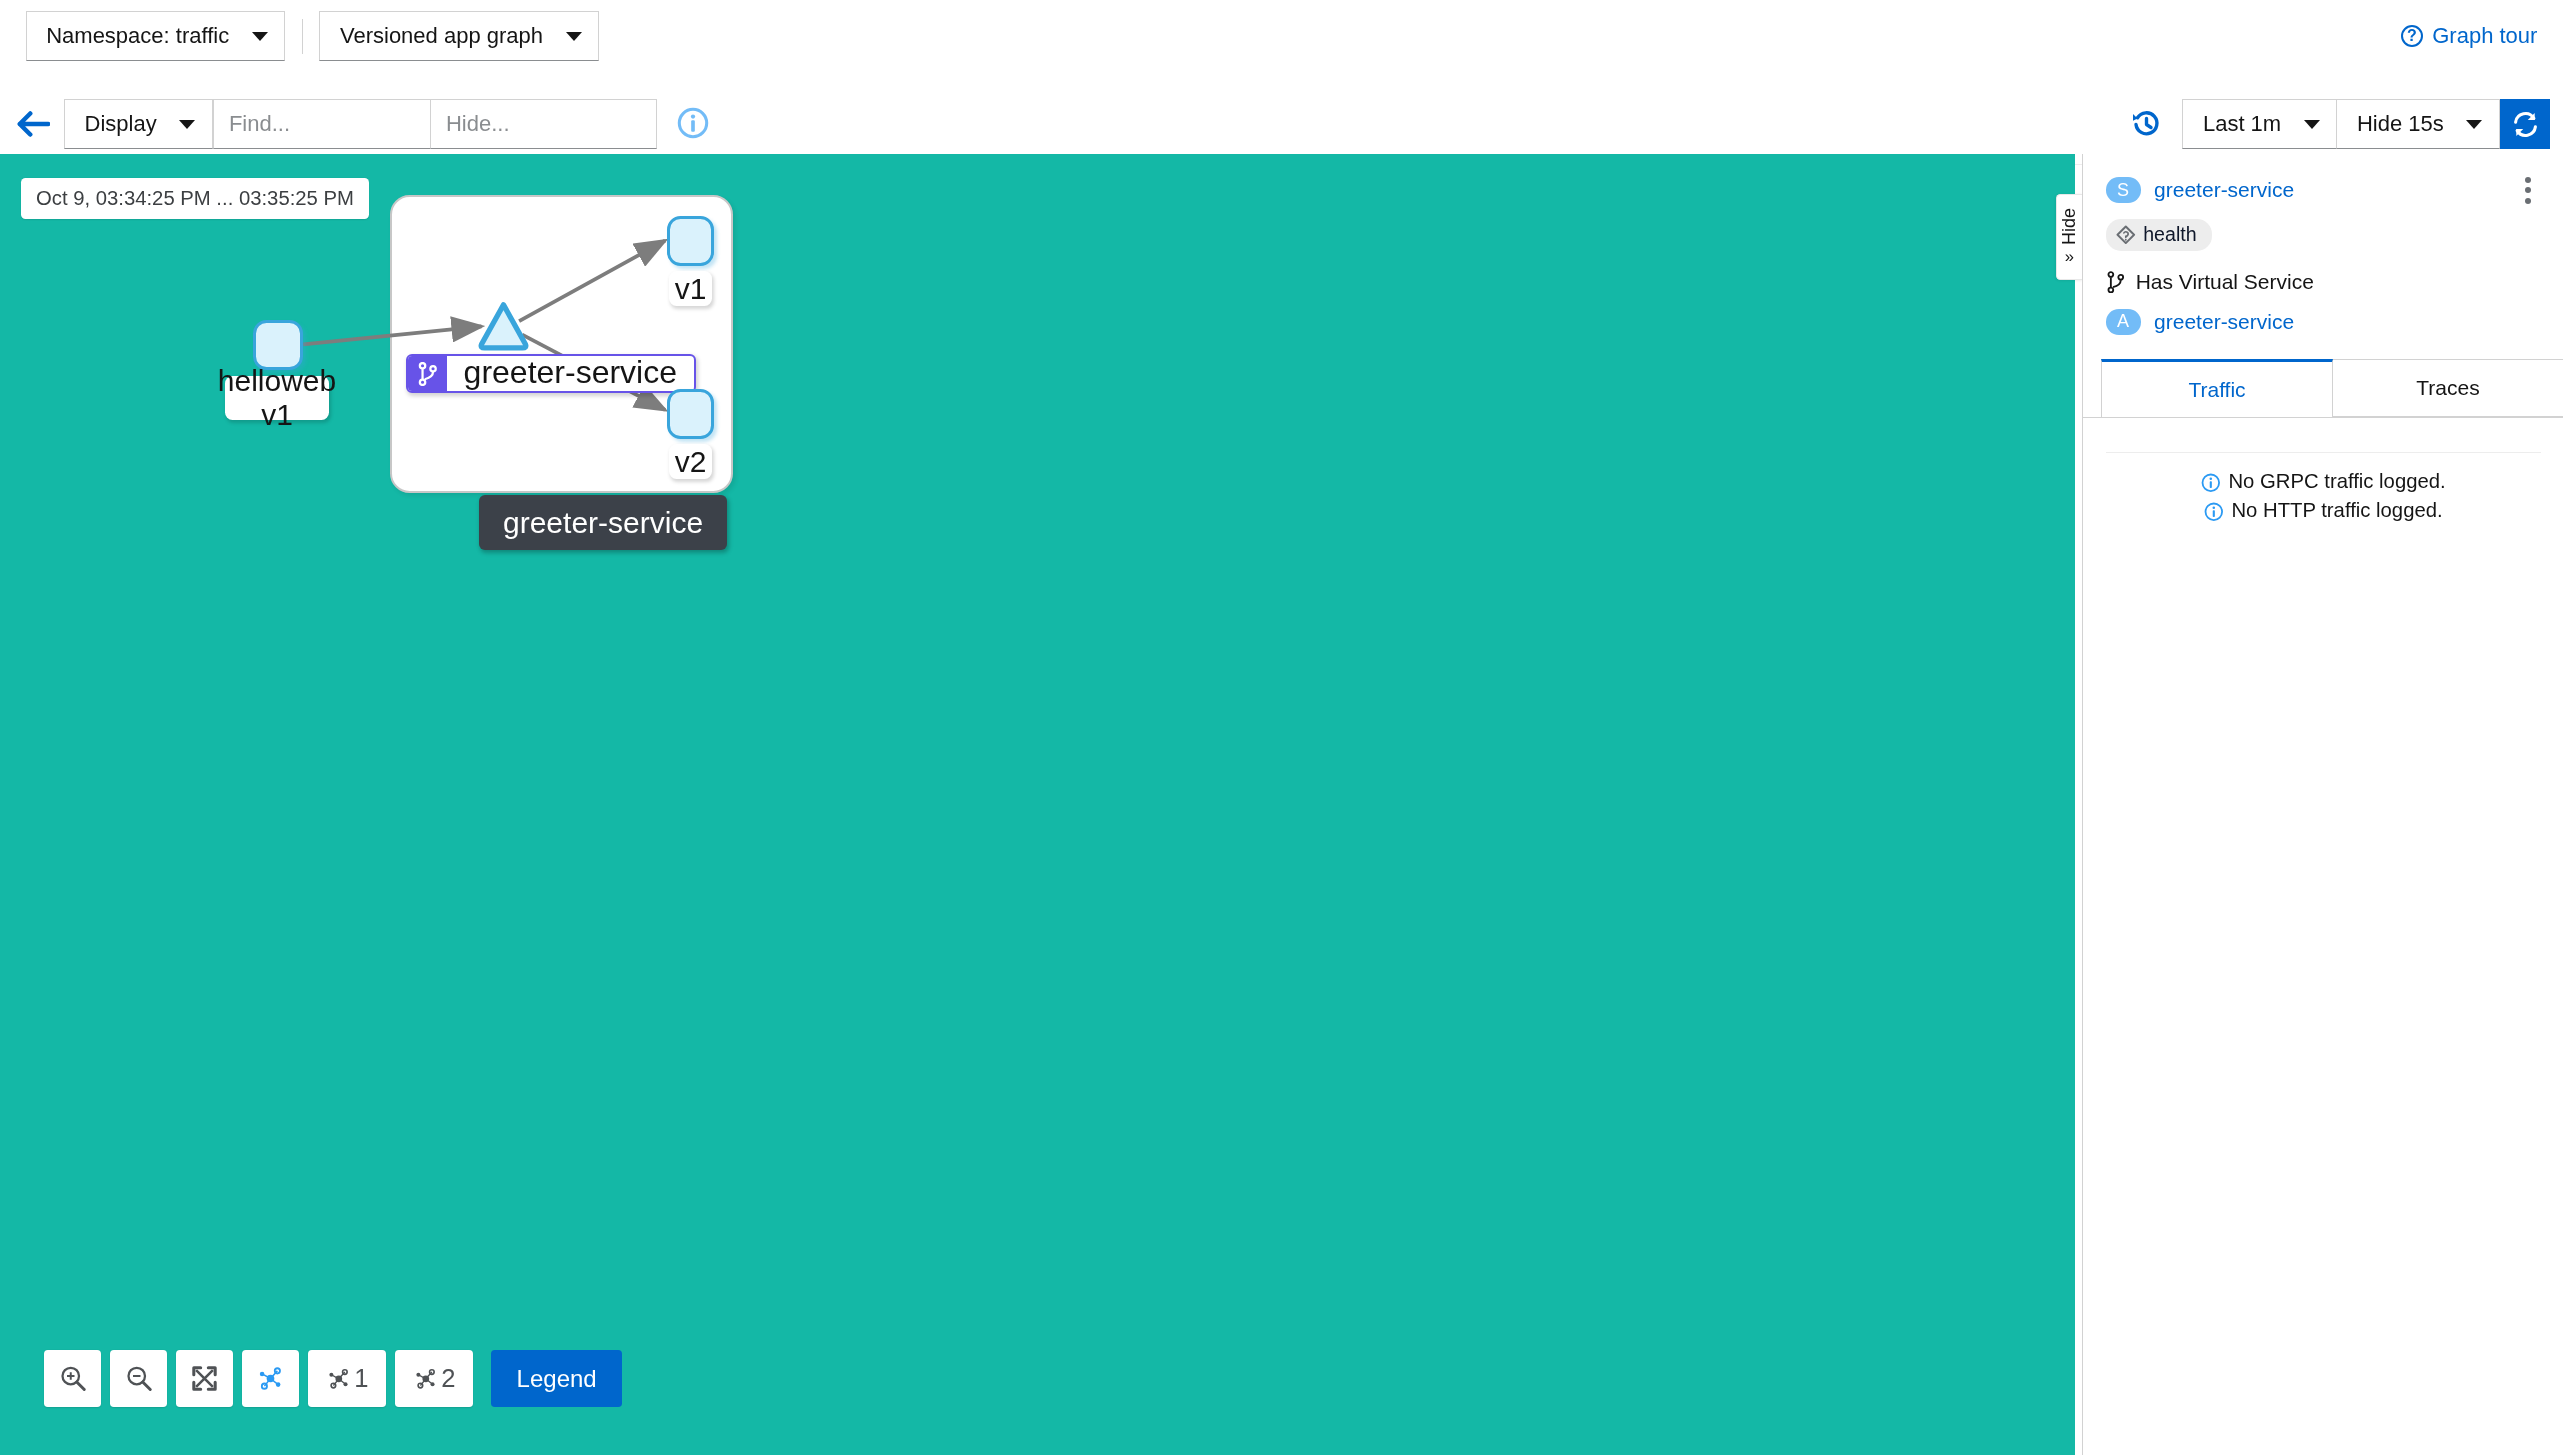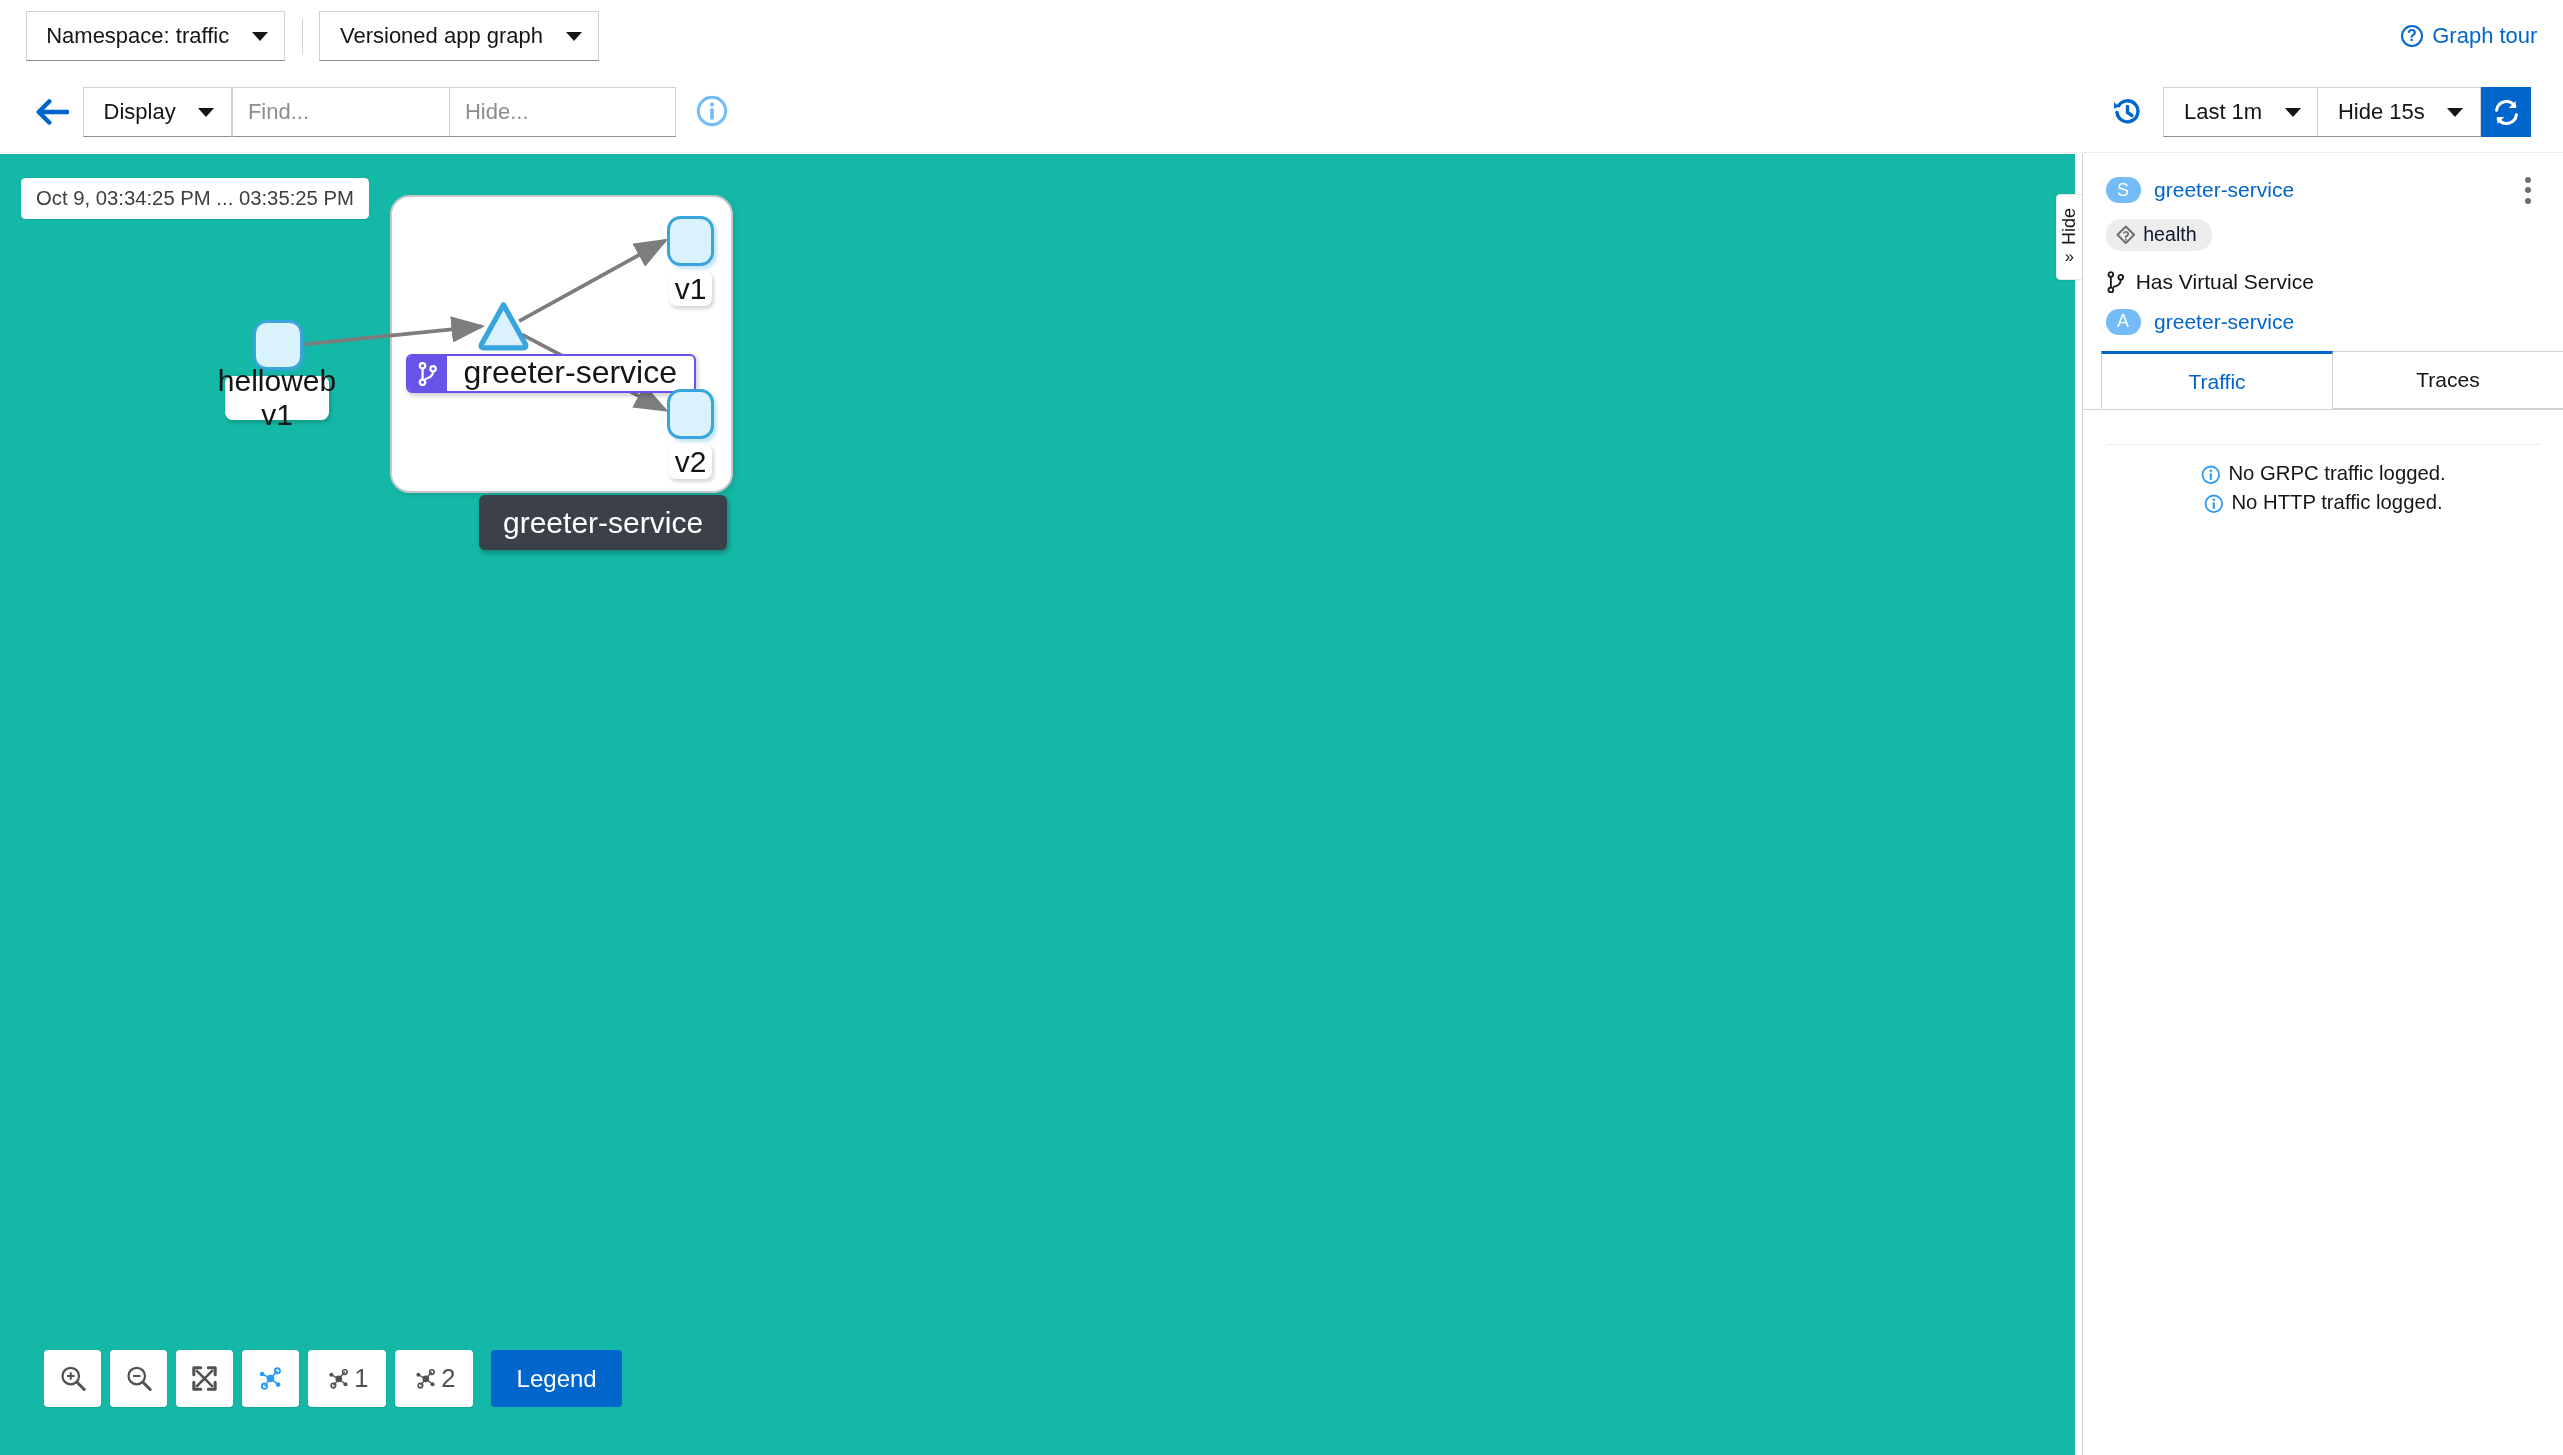--- a/index.html
+++ b/index.html
@@ -35,22 +35,22 @@
   }
   .help-circle {
     width: 22.6px; height: 22.6px; border-radius: 50%;
     border: 2.3px solid #0066cc; color: #0066cc;
     font-size: 16px; font-weight: bold; display: flex;
     align-items: center; justify-content: center; line-height: 1;
   }
 
   
   .toolbar2 {
-    position: absolute; left: 0; top: 72px; width: 2563px; height: 81px;
-    background: #ffffff; display: flex; align-items: center; padding: 0 32px;
+    position: absolute; left: 0; top: 84px; width: 2563px; height: 81px;
+    background: #ffffff; display: flex; align-items: center; padding: 0 13px;
     border-bottom: 0.8px solid #ededed;
   }
   .back-arrow {
     width: 39px; height: 39px; display: flex; align-items: center;
     justify-content: center; cursor: pointer; margin-right: 12px;
   }
   .tb-input {
     height: 50px; border: 0.8px solid #d2d2d2; border-bottom: 1.5px solid #8a8d90;
     background: #fff; font-size: 22px; color: #151515;
     padding: 0 15px; font-family: Liberation Sans, sans-serif; outline: none;
@@ -174,21 +174,21 @@
     background: #ededed; border-radius: 15px; padding: 4.5px 15px 4.5px 10.5px;
     font-size: 19.6px; color: #0f172a; margin-top: 12px; cursor: pointer;
   }
   .vs-row {
     display: flex; align-items: center; gap: 10.5px;
     margin-top: 19.6px; font-size: 21px; color: #151515;
   }
   .sp-row2 { margin-top: 15px; }
 
   .sp-tabs {
-    display: flex; margin-top: 16px; border-bottom: 0.8px solid #d2d2d2; padding-left: 18px;
+    display: flex; margin-top: 24px; border-bottom: 0.8px solid #d2d2d2; padding-left: 18px;
   }
   .sp-tab {
     flex: 1; text-align: center; font-size: 21px; padding: 16.6px 0 15px 0;
     cursor: pointer; color: #151515; background: #fff;
   }
   .sp-tab.active {
     color: #0066cc; border-top: 3.8px solid #0066cc;
     border-left: 0.8px solid #d2d2d2; border-right: 0.8px solid #d2d2d2;
     margin-bottom: -0.8px; background: #fff;
   }

